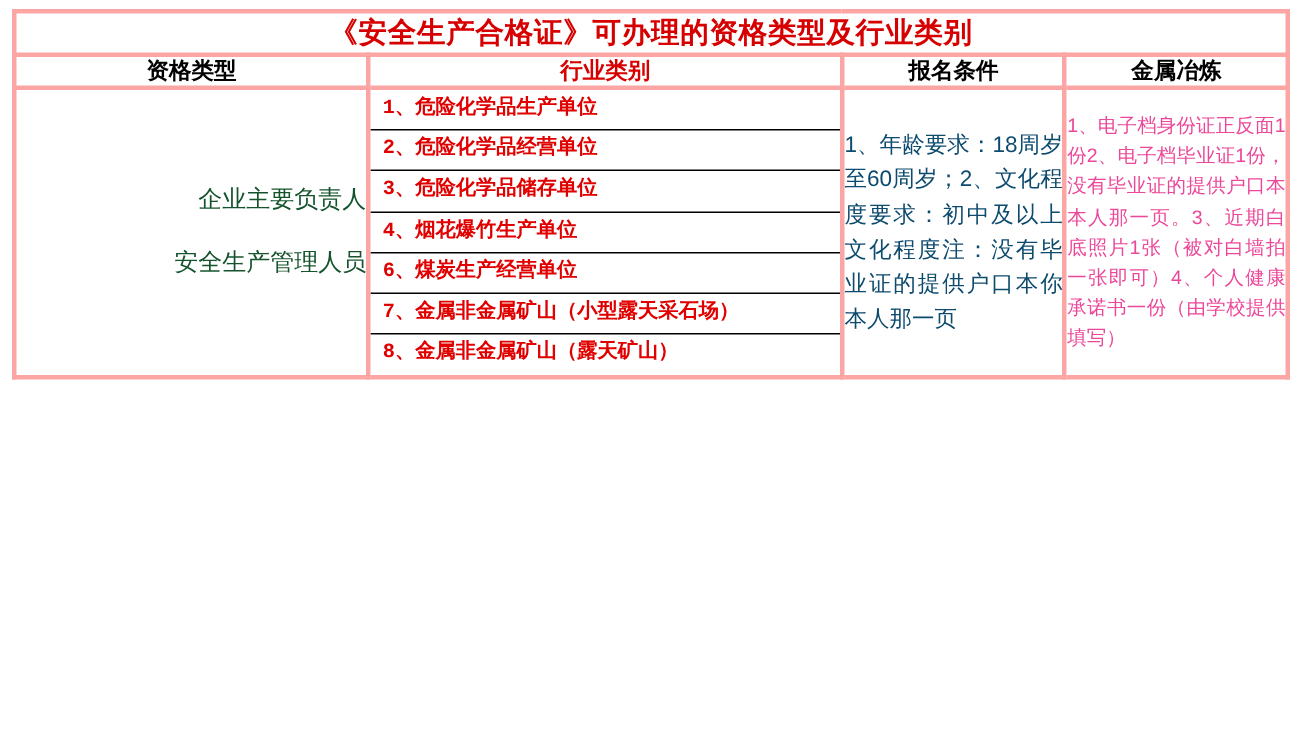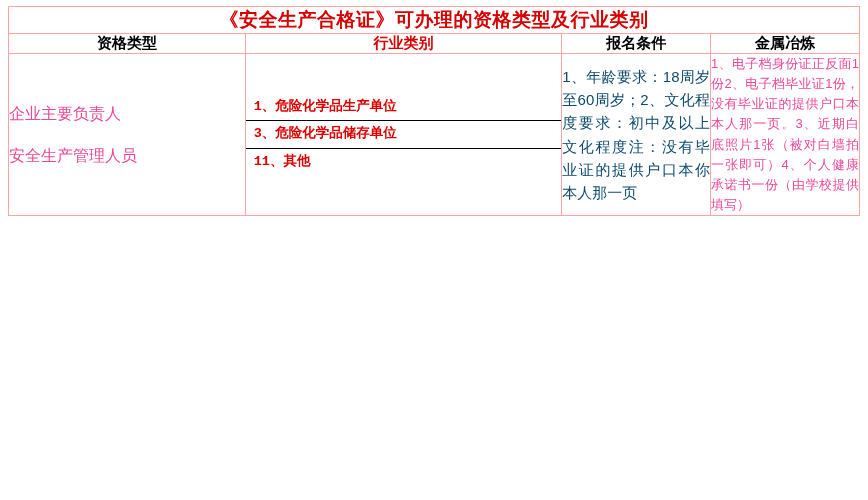--- a/index.html
+++ b/index.html
@@ -19,21 +19,21 @@
     box-sizing: border-box;
     position: relative;
   }
   table.main {
     border-collapse: collapse;
     width: 852px;
     margin: 6px 8px 0 8px;
     table-layout: fixed;
   }
   table.main td, table.main th {
-    border: 1px solid #fca5a5;
+    border: 3px solid #fca5a5;
     padding: 0;
     vertical-align: middle;
   }
   .title-cell {
     text-align: center;
     padding: 3px 0 5px 0;
     border: 1px solid #000000;
   }
   .title-text {
     color: #d60000;
@@ -51,22 +51,22 @@
   }
   .hdr.red {
     color: #d60000;
   }
   .col1 { width: 202px; }
   .col2 { width: 270px; }
   .col3 { width: 127px; }
   .col4 { width: 127px; }
 
   .qual-cell {
-    text-align: left;
-    color: #ec4899;
+    text-align: right;
+    color: #14532d;
     font-size: 16px;
     line-height: 2.6;
     padding: 4px 6px;
     margin-left: 15px;
   }
   .qual-line { display: block; }
 
   table.inner {
     border-collapse: collapse;
     width: 100%;
@@ -132,24 +132,36 @@
           <span class="qual-line">企业主要负责人</span>
           <span class="qual-line">安全生产管理人员</span>
         </td>
         <td>
           <table class="inner">
             <tbody>
               <tr>
                   <td>1、危险化学品生产单位</td>
                 </tr>
               <tr>
+                  <td>2、危险化学品经营单位</td>
+                </tr>
+              <tr>
                   <td>3、危险化学品储存单位</td>
                 </tr>
               <tr>
-                  <td>11、其他</td>
+                  <td>4、烟花爆竹生产单位</td>
+                </tr>
+              <tr>
+                  <td>6、煤炭生产经营单位</td>
+                </tr>
+              <tr>
+                  <td>7、金属非金属矿山（小型露天采石场）</td>
+                </tr>
+              <tr>
+                  <td>8、金属非金属矿山（露天矿山）</td>
                 </tr>
             </tbody>
           </table>
         </td>
         <td class="cond-cell">1、年龄要求：18周岁至60周岁；2、文化程度要求：初中及以上文化程度注：没有毕业证的提供户口本你本人那一页</td>
         <td class="docs-cell">1、电子档身份证正反面1份2、电子档毕业证1份，没有毕业证的提供户口本本人那一页。3、近期白底照片1张（被对白墙拍一张即可）4、个人健康承诺书一份（由学校提供填写）</td>
       </tr>
     </tbody>
   </table>
 </div>

